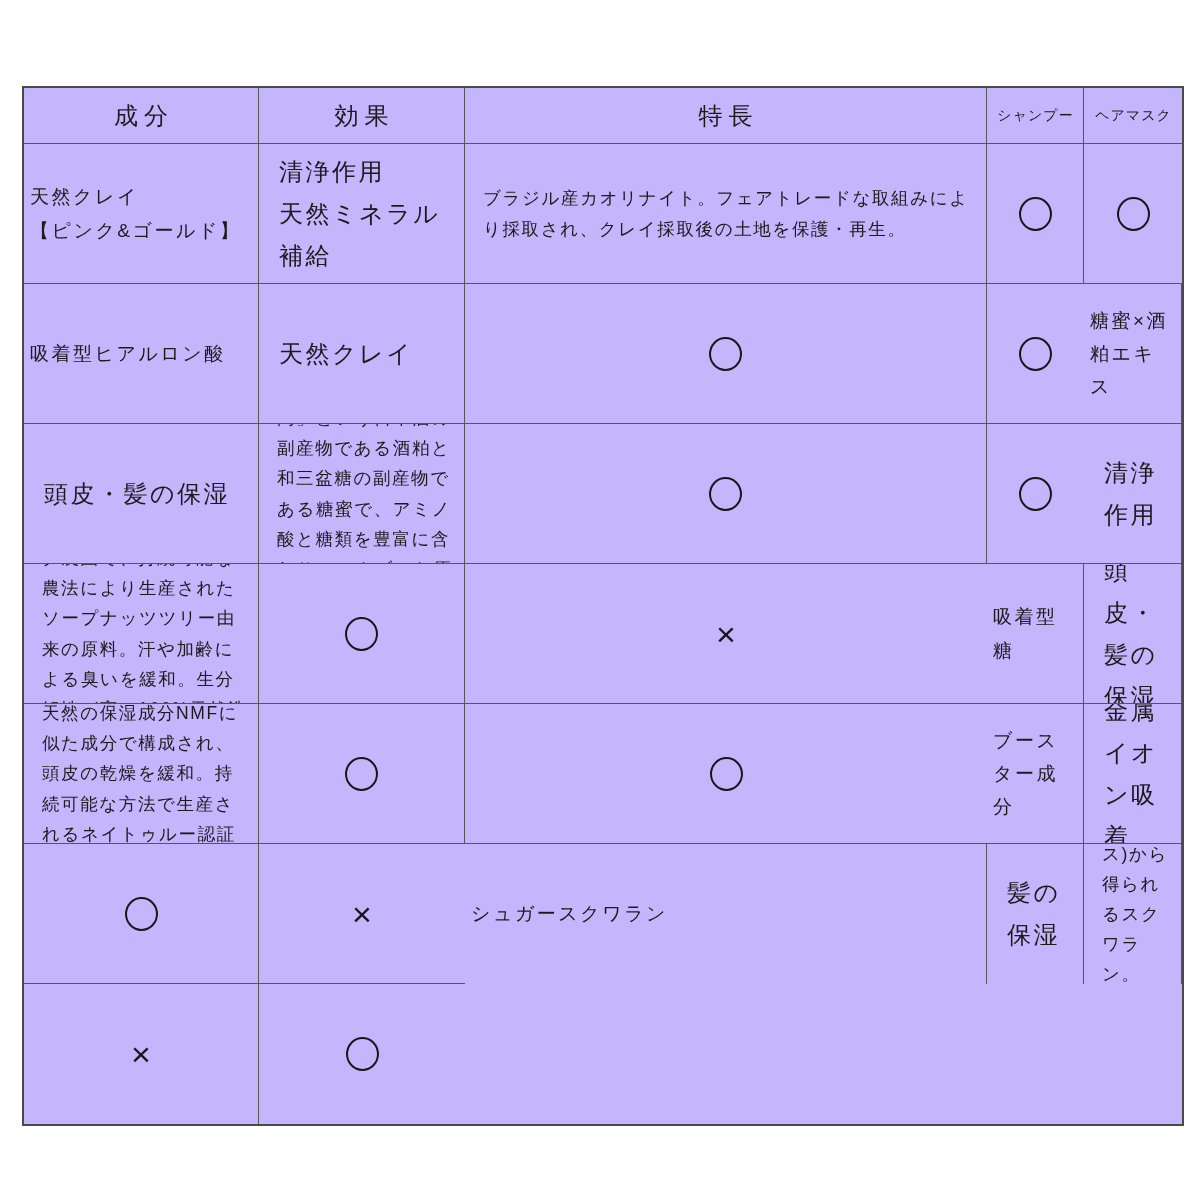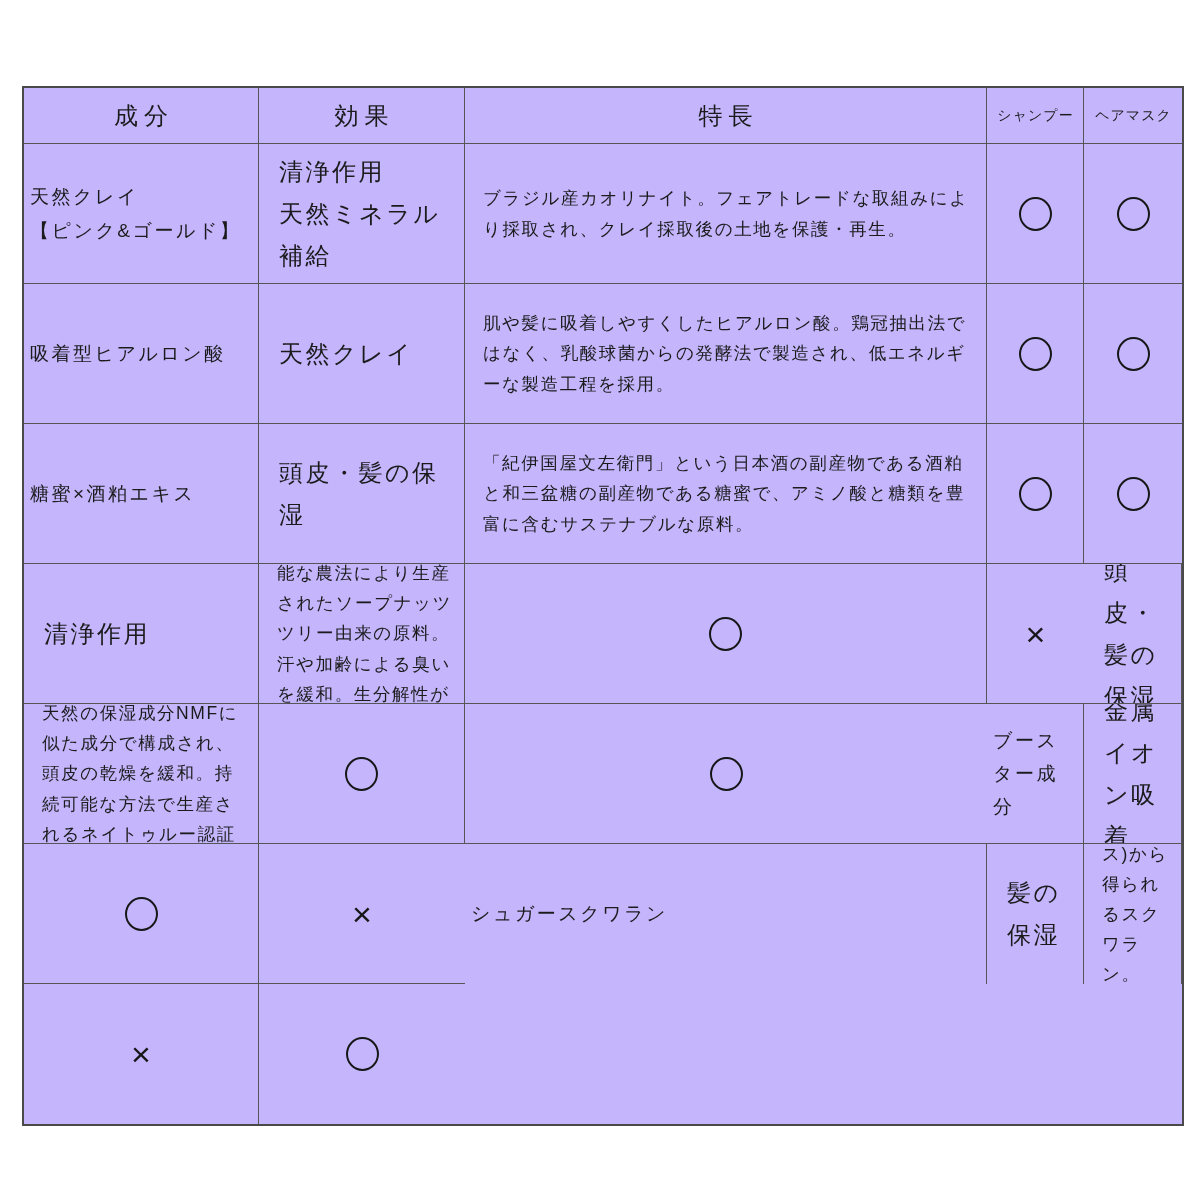--- a/index.html
+++ b/index.html
@@ -82,23 +82,20 @@
   <div class="c mark last-col" data-mark="○"></div>
 
   <div class="c name-cell">
     <div>吸着型ヒアルロン酸</div>
     <div></div>
   </div>
   <div class="c effect-cell">
     <div>天然クレイ</div>
     <div></div>
   </div>
-  <div class="c feature-cell">
-    <div><span>肌や髪に吸着しやすくしたヒアルロン酸。鶏冠抽出法ではなく、乳酸球菌からの発酵法で製造され、低エネルギーな製造工程を採用。</span><span class="feature-note"></span></div>
-  </div>
   <div class="c mark" data-mark="○"></div>
   <div class="c mark last-col" data-mark="○"></div>
 
   <div class="c name-cell">
     <div>糖蜜×酒粕エキス</div>
     <div></div>
   </div>
   <div class="c effect-cell">
     <div>頭皮・髪の保湿</div>
     <div></div>
@@ -112,20 +109,24 @@
   <div class="c effect-cell">
     <div>清浄作用</div>
     <div></div>
   </div>
   <div class="c feature-cell">
     <div><span>南インドのオーガニック農園で、持続可能な農法により生産されたソープナッツツリー由来の原料。汗や加齢による臭いを緩和。生分解性が高い100%天然洗浄成分。</span><span class="feature-note"></span></div>
   </div>
   <div class="c mark" data-mark="○"></div>
   <div class="c mark last-col" data-mark="×"></div>
 
+  <div class="c name-cell">
+    <div>吸着型糖</div>
+    <div></div>
+  </div>
   <div class="c effect-cell">
     <div>頭皮・髪の保湿</div>
     <div></div>
   </div>
   <div class="c feature-cell">
     <div><span>植物の糖由来で皮膚の天然の保湿成分NMFに似た成分で構成され、頭皮の乾燥を緩和。持続可能な方法で生産されるネイトゥルー認証原料。</span><span class="feature-note"></span></div>
   </div>
   <div class="c mark" data-mark="○"></div>
   <div class="c mark last-col" data-mark="○"></div>
 

